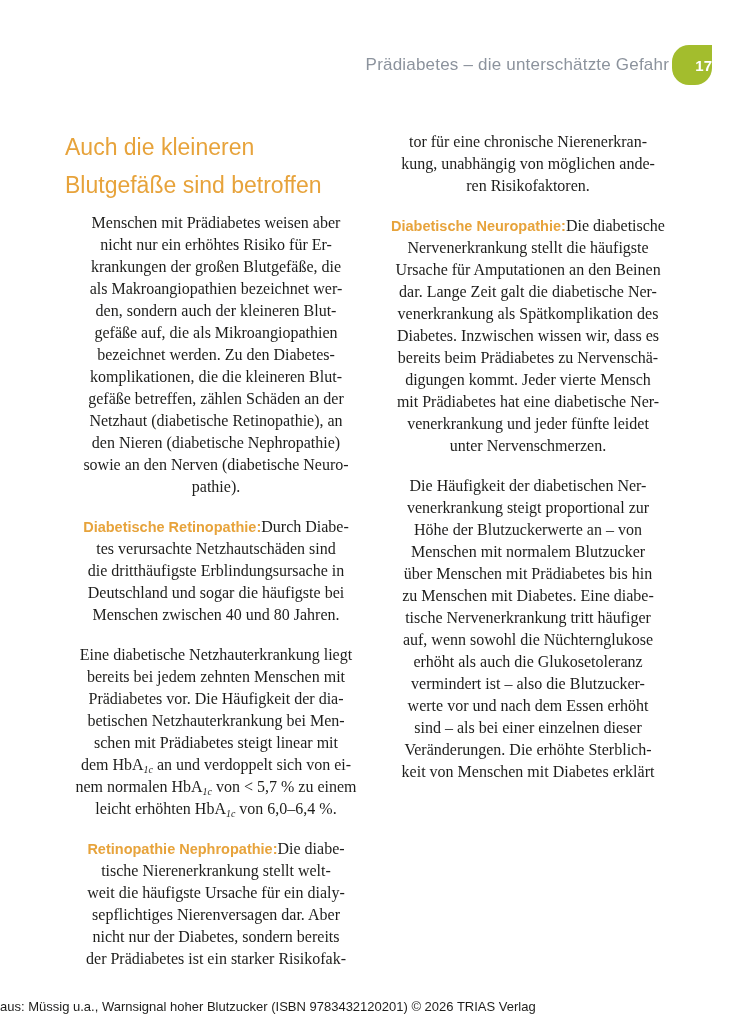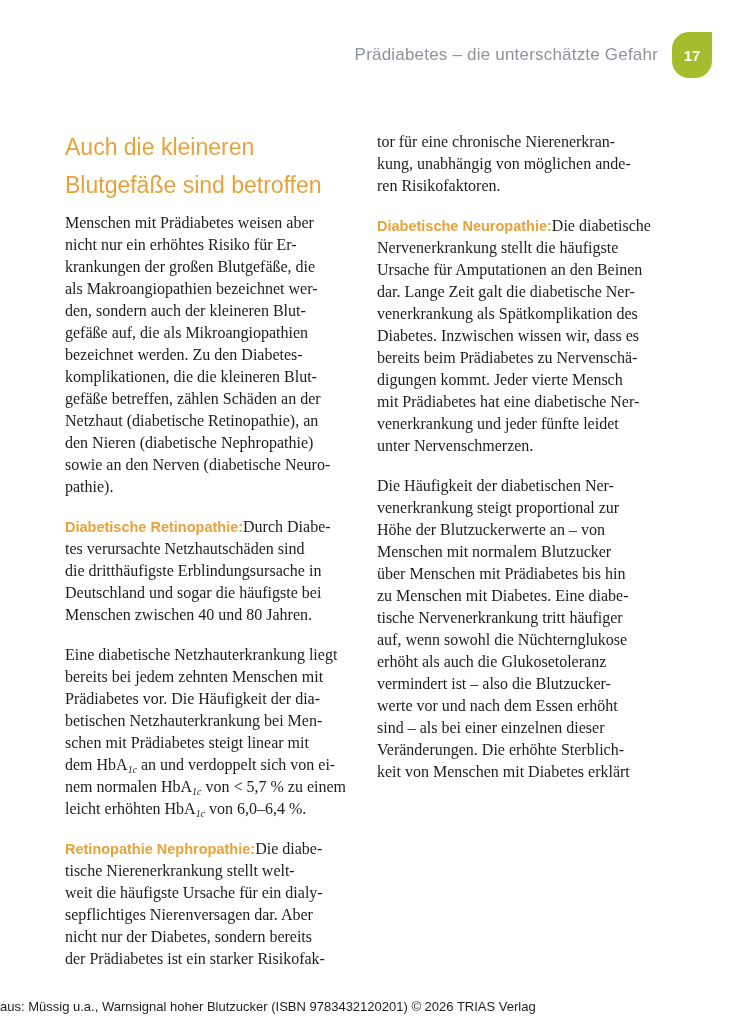--- a/index.html
+++ b/index.html
@@ -7,40 +7,40 @@
     --badge:#a3bd2d;
     --headgray:#8c939d;
     --body:#1d1d1b;
   }
   *{margin:0;padding:0;box-sizing:border-box;}
   html,body{background:#ffffff;}
   body{width:752px;height:1020px;position:relative;overflow:hidden;
        font-family:"Liberation Serif", serif;color:var(--body);}
   .page{position:absolute;inset:0;background:#fff;}
 
-  header.runhead{position:absolute;top:35px;right:40px;height:40px;
-       display:flex;align-items:center;gap:14px;}
+  header.runhead{position:absolute;top:45px;right:40px;height:40px;
+       display:flex;align-items:center;gap:3px;}
   .runhead-title{font-family:"Liberation Sans", sans-serif;font-size:17px;
        color:var(--headgray);letter-spacing:.2px;}
-  .badge{width:40px;height:46px;background:var(--badge);
+  .badge{width:40px;height:40px;background:var(--badge);
        border-radius:17px 0 17px 17px;display:flex;align-items:center;
-       justify-content:center;}
+       justify-content:flex-end;}
   .badge span{font-family:"Liberation Sans", sans-serif;font-weight:bold;
        font-size:15px;color:#ffffff;}
 
   .col{position:absolute;width:302px;}
   .col.left{left:65px;top:128px;}
   .col.right{left:377px;top:131px;}
 
   h1.section-heading{font-family:"Liberation Sans", sans-serif;
        font-weight:normal;font-size:23px;line-height:38px;
        color:var(--accent);margin:0 0 8px 0;white-space:nowrap;}
 
   p.para{font-size:16px;line-height:22px;margin:0 0 18px 0;
-       white-space:nowrap;color:var(--body);}
+       white-space:nowrap;color:var(--body);text-align:center;}
   p.para .lead{font-family:"Liberation Sans", sans-serif;font-weight:bold;
        font-size:14.5px;color:var(--accent);}
   p.para sub{font-size:0.62em;vertical-align:baseline;position:relative;top:0.28em;line-height:0;font-style:italic;}
 
   footer.credit{position:absolute;left:0;right:0;top:999px;
        font-family:"Liberation Sans", sans-serif;font-size:13px;color:var(--body);}
 </style>
 </head>
 <body>
 

